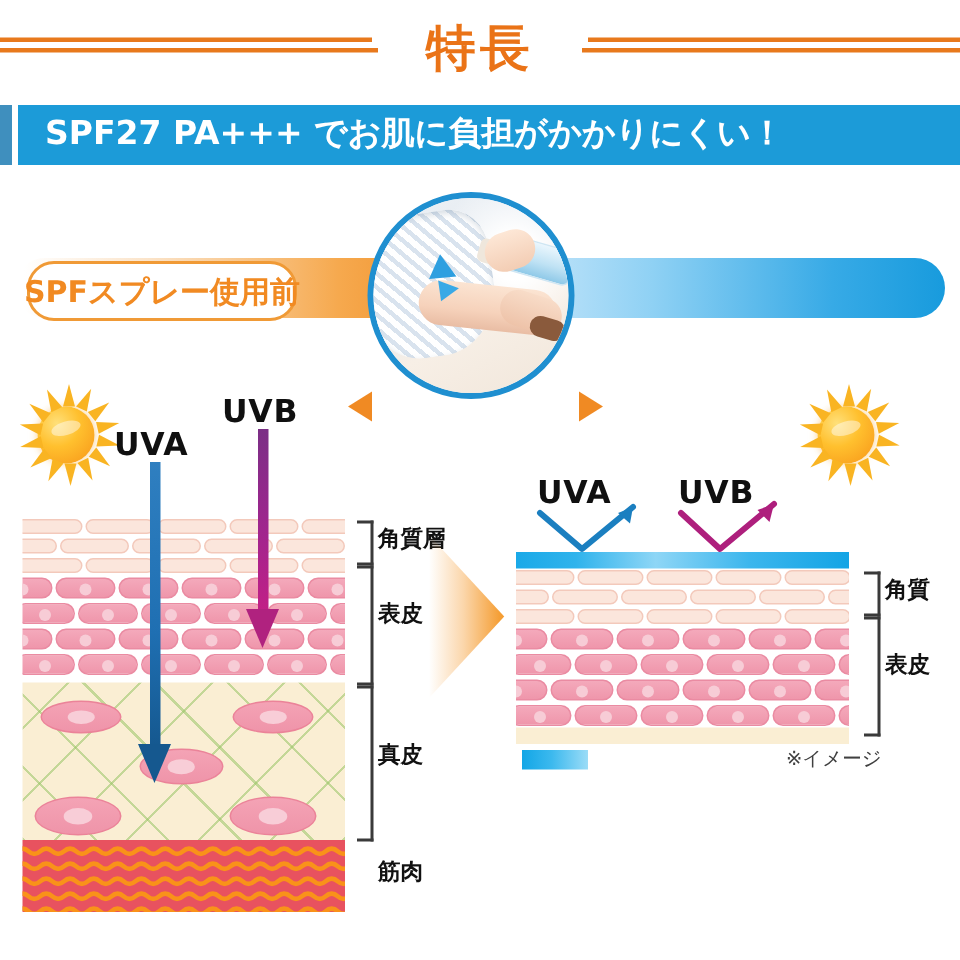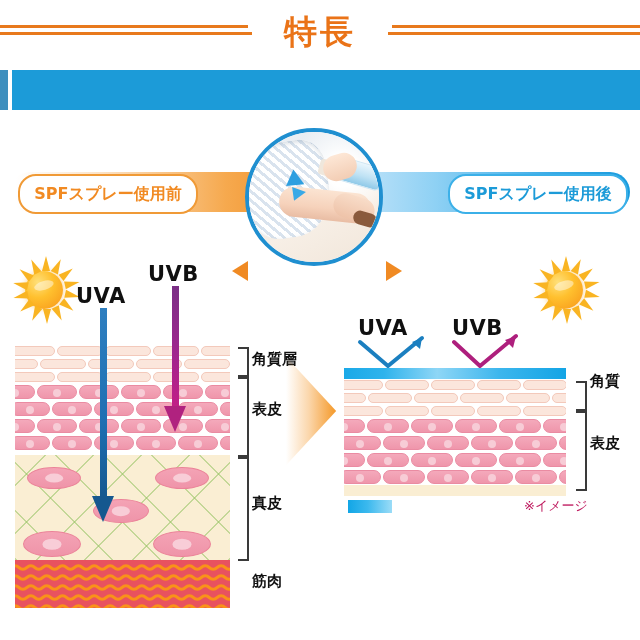--- a/index.html
+++ b/index.html
@@ -40,21 +40,21 @@
   .band{position:absolute;top:172px;height:40px;}
   .band-left{left:10px;width:300px;
     background:linear-gradient(to right,#ffffff 0%,#ffffff 2%,#fbe3c8 30%,#f6a94e 72%,#ef8b22 100%);
     border-radius:20px 0 0 20px;}
   .band-right{left:330px;width:300px;
     background:linear-gradient(to right,#cfe9fb 0%,#8fd1f4 35%,#37aae6 75%,#189bdd 100%);
     border-radius:0 20px 20px 0;}
   .pill{
     position:absolute;top:174px;height:36px;border-radius:18px;
     background:#ffffff;display:flex;align-items:center;justify-content:center;
-    font-size:16px;font-weight:bold;white-space:nowrap;
+    font-size:20px;font-weight:bold;white-space:nowrap;
     font-family:"DejaVu Sans","Liberation Sans",sans-serif;
   }
   .pill-before{left:18px;width:176px;border:2px solid #f09a36;color:#f18a22;}
   .pill-after{left:448px;width:176px;border:2px solid #3bb0e8;color:#1c9bd8;}
 
   
   .photo-circle{
     position:absolute;left:245px;top:128px;width:130px;height:130px;
     border-radius:50%;border:4px solid #1f8fd0;overflow:hidden;background:#f3f6f9;
   }
@@ -161,46 +161,46 @@
   
   .brk{position:absolute;border:2px solid #3a3a3a;border-left:none;}
   .tlabel{position:absolute;font-size:15px;color:#111;font-weight:bold;white-space:nowrap;
     font-family:"DejaVu Sans","Liberation Sans",sans-serif;}
 
   
   .legend-sw{position:absolute;left:348px;top:500px;width:44px;height:13px;
     background:linear-gradient(90deg,#12a6e6 0%,#3cb9ee 45%,#9bdcf7 100%);}
   .legend-tx{position:absolute;left:400px;top:494px;font-size:16px;font-weight:bold;color:#111;
     font-family:"DejaVu Sans","Liberation Sans",sans-serif;white-space:nowrap;}
-  .note{position:absolute;left:524px;top:497px;font-size:13px;color:#be185d;
+  .note{position:absolute;left:524px;top:497px;font-size:13px;color:#404040;
     font-family:"DejaVu Sans","Liberation Sans",sans-serif;white-space:nowrap;}
 
   .spf-layer{position:absolute;left:344px;top:368px;width:222px;height:11px;
     background:linear-gradient(90deg,#1aa9e8 0%,#2fb3ec 18%,#8ed6f6 42%,#3cb6ed 70%,#13a4e5 100%);}
 </style>
 </head>
 <body>
 
 <div class="stage">
 
   <div class="title-row">
     <div class="rule l1"></div>
     <div class="rule l2"></div>
     <div class="rule r1"></div>
     <div class="rule r2"></div>
     <div class="title-text">特長</div>
   </div>
 
   <div class="banner-accent"></div>
   <div class="blue-banner"></div>
+  <div class="banner-text">SPF27 PA+++ でお肌に負担がかかりにくい！</div>
 
   <div class="band band-left"></div>
   <div class="band band-right"></div>
   <div class="pill pill-before">SPFスプレー使用前</div>
-  <div class="pill pill-after">SPFスプレー使用後</div>
 
   <div class="photo-circle">
     <div class="photo-inner">
       <div class="ph-skirt"></div>
       <div class="ph-leg"></div>
       <div class="ph-shin"></div>
       <div class="ph-foot"></div>
       <div class="ph-spray"></div>
       <div class="ph-spray2"></div>
       <div class="ph-cap"></div>
@@ -470,20 +470,20 @@
       <path d="M 30 12 L 58 36 L 92 8" stroke="#1b7fc0" stroke-width="4" fill="none" stroke-linecap="round" stroke-linejoin="round"></path>
       <path d="M 92 8 L 82 12 L 90 19 Z" fill="#1b7fc0"></path>
     </g>
     <g>
       <path d="M 124 12 L 150 36 L 186 6" stroke="#ae1f7d" stroke-width="4" fill="none" stroke-linecap="round" stroke-linejoin="round"></path>
       <path d="M 186 6 L 175 10 L 183 18 Z" fill="#ae1f7d"></path>
     </g>
   </svg>
 
   <div class="brk" style="left:576px;top:381px;width:9px;height:26px;"></div>
-  <div class="tlabel" style="left:590px;top:372px;">角質</div>
+  <div class="tlabel" style="left:590px;top:384px;">角質</div>
   <div class="brk" style="left:576px;top:411px;width:9px;height:76px;"></div>
   <div class="tlabel" style="left:590px;top:434px;">表皮</div>
 
   <div class="legend-sw"></div>
   <div class="note">※イメージ</div>
 
 </div>
 
 </body></html>

